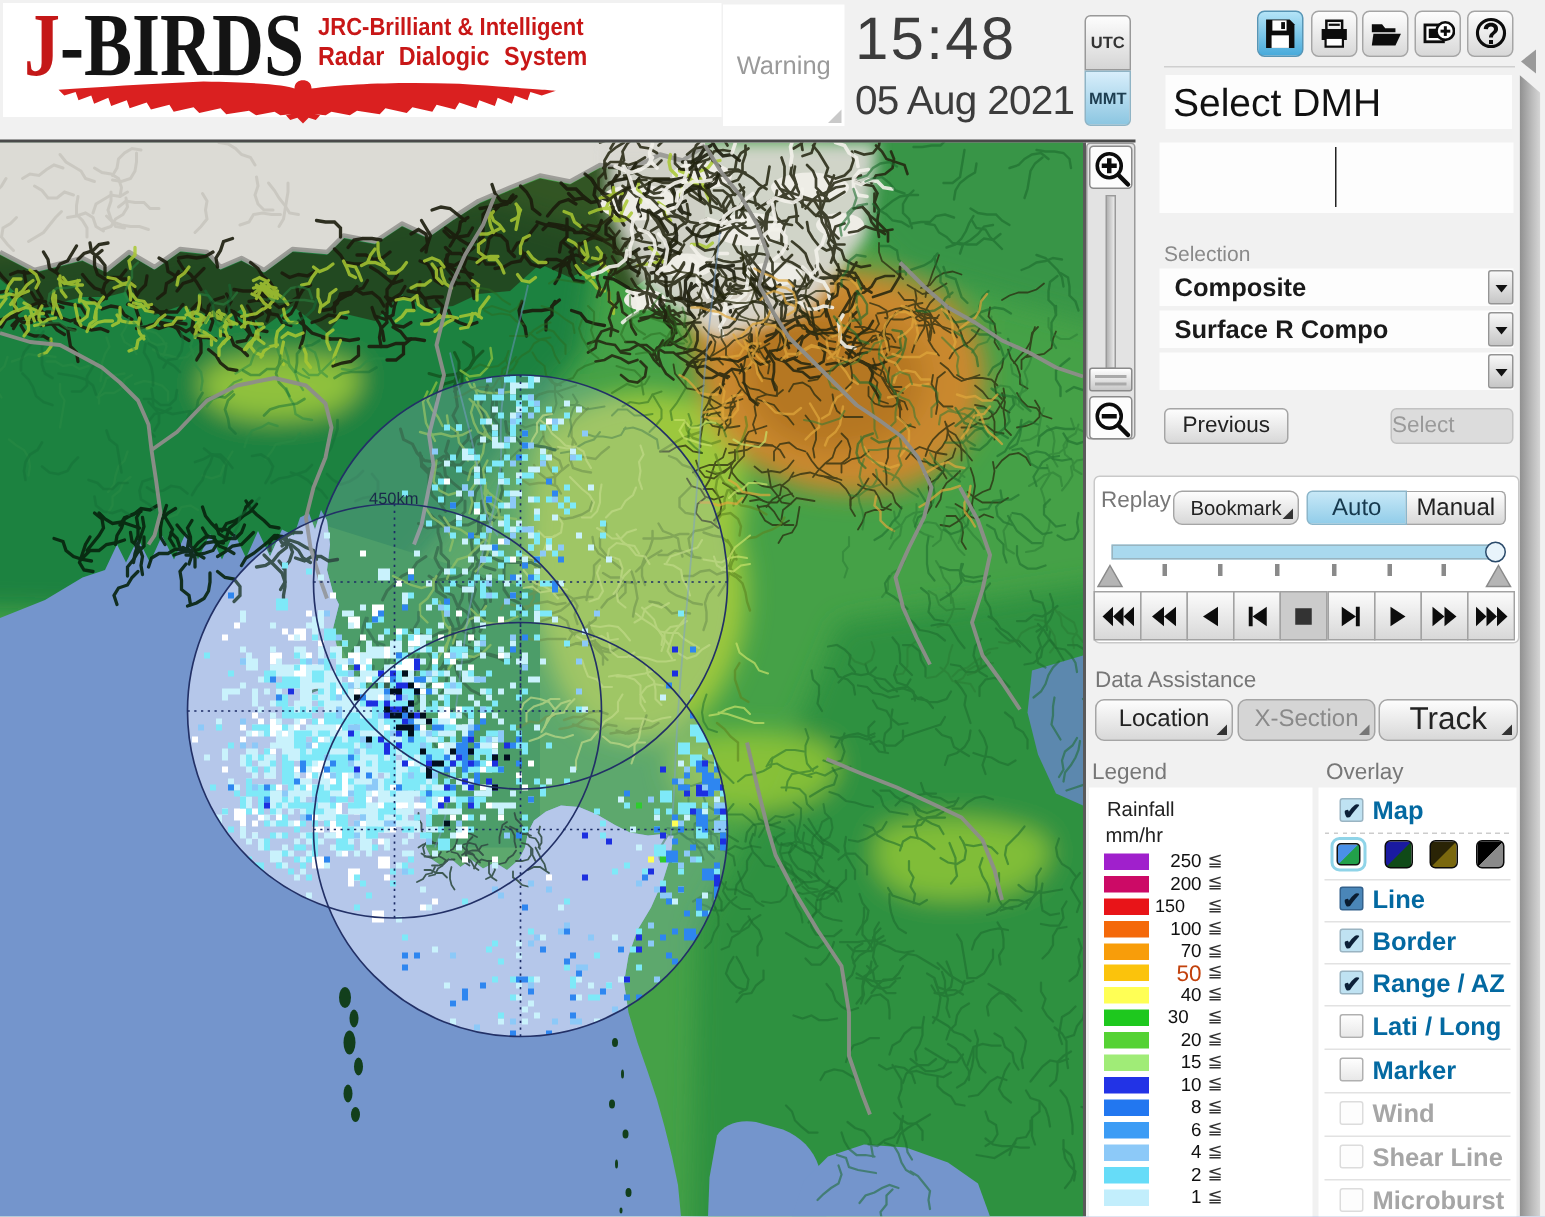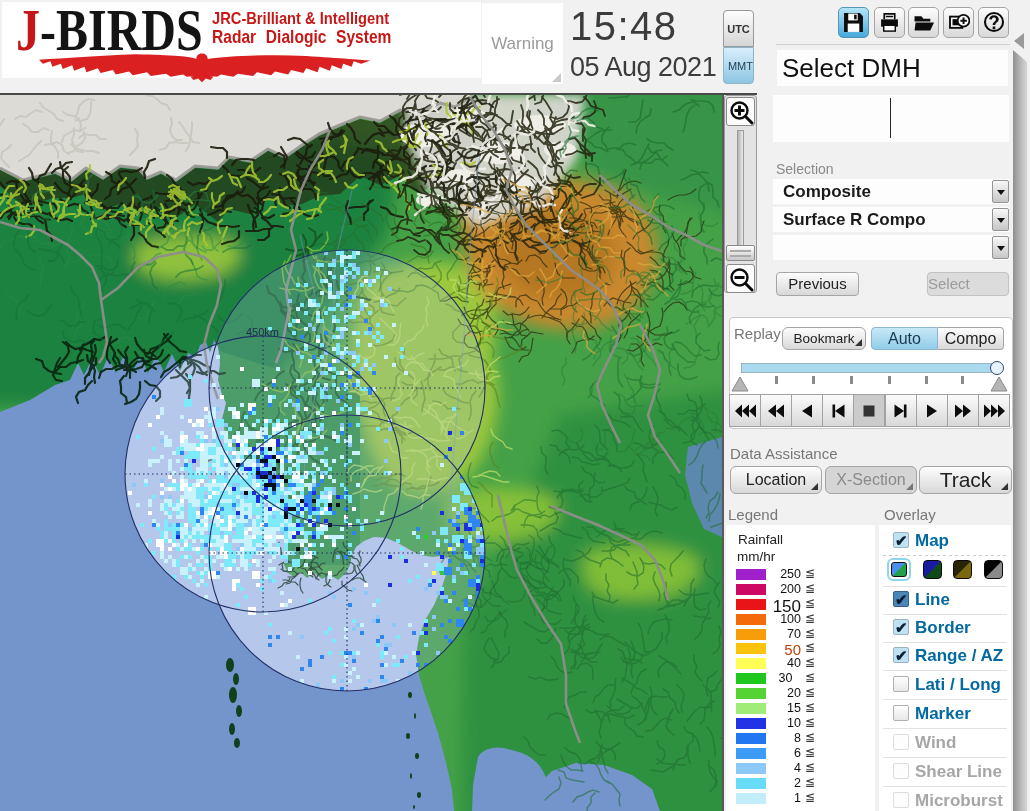--- a/index.html
+++ b/index.html
@@ -1715,21 +1715,21 @@
 <svg class="abs" style="left:24px;top:49px" width="356" height="36" viewBox="0 0 360 38">
     <path fill="#da2020" transform="translate(0,4) scale(1,0.82)" d="M174,8 C174,3 177,1 180,1 C183,1 186,3 186,8 C210,4 250,2 290,4 C325,7 352,9 358,10 L348,14 L340,11 L338,18 L329,14 L327,21 L317,16 L315,23 L304,18 L302,25 L290,20 L287,26 L274,22 L271,28 L257,24 L253,29 L238,25 L234,30 L218,27 L213,31 L200,28 L196,31 L188,30 L192,31 L189,35 L184,33 L180,38 L176,33 L171,35 L168,31 L172,30 L172,30 L164,31 L160,28 L147,31 L142,27 L126,30 L122,25 L107,29 L103,24 L89,28 L86,22 L73,26 L70,20 L58,25 L56,18 L45,23 L43,16 L33,21 L31,14 L22,18 L20,11 L12,14 L8,9 C35,7 70,4 110,2 C150,3 168,5 174,8 Z"></path>
   </svg>
 <div class="abs" style="left:482px;top:3px;width:81px;height:81px;background:#fff">
  <div style="position:absolute;left:0;right:0;top:31px;text-align:center;font-size:17px;color:#9a9a9a">Warning</div>
  <div style="position:absolute;right:2px;bottom:2px;width:0;height:0;border-left:9px solid transparent;border-bottom:9px solid #c9c9c9"></div>
 </div>
 <div class="abs" style="left:570px;top:4px;font-size:40px;letter-spacing:1.5px;color:#3c3c3c">15:48</div>
 <div class="abs" style="left:570px;top:52px;font-size:27px;letter-spacing:-0.5px;color:#3c3c3c">05 Aug 2021</div>
 <div class="abs" style="left:723px;top:10px;width:31px;height:37px;background:linear-gradient(#fdfdfd,#d5d5d5);border:1px solid #999;border-radius:4px 4px 0 0;text-align:center;font-size:11px;font-weight:bold;color:#333;line-height:36px">UTC</div>
-<div class="abs" style="left:723px;top:47px;width:31px;height:37px;background:linear-gradient(#d8eefb,#8cc6e1);border:1px solid #8fb4c5;border-radius:0 0 4px 4px;text-align:right;font-size:11px;font-weight:normal;color:#1d3d50;line-height:36px">MMT</div>
+<div class="abs" style="left:723px;top:47px;width:31px;height:37px;background:linear-gradient(#d8eefb,#8cc6e1);border:1px solid #8fb4c5;border-radius:0 0 4px 4px;text-align:center;font-size:11px;font-weight:bold;color:#1d3d50;line-height:36px">MMT</div>
 <div class="abs" style="left:838px;top:7px;width:31px;height:31px;background:linear-gradient(#b4e4f7,#47aadb);border:1px solid #5795b5;border-radius:5px;text-align:center;padding-top:4px"><svg width="21" height="21" viewBox="0 0 20 20">
       <path fill="#0c0c0c" d="M1,1 H16 L19,4 V19 H1 Z"></path>
       <rect x="5" y="1.5" width="9" height="6.5" fill="#fff"></rect>
       <rect x="10.6" y="2.6" width="2.4" height="4.4" fill="#0c0c0c"></rect>
       <rect x="4.5" y="11" width="11" height="8" fill="#fff"></rect>
     </svg></div>
 <div class="abs btn" style="left:874px;top:7px;width:31px;height:31px;border-radius:5px;padding-top:4px"><svg width="21" height="21" viewBox="0 0 20 20">
       <path fill="none" stroke="#0c0c0c" stroke-width="1.6" d="M5,7 V1.8 H15 V7"></path>
       <path fill="#0c0c0c" d="M2,7 H18 V14 H2 Z"></path>
       <rect x="4.5" y="12.6" width="11" height="5.6" fill="#fff" stroke="#0c0c0c" stroke-width="1.4"></rect>
@@ -1785,21 +1785,21 @@
 <div class="ddbtn" style="left:992px;top:208px"></div>
 <div class="abs" style="left:773px;top:235px;width:236px;height:25px;background:#fdfdfd"></div>
 <div class="ddbtn" style="left:992px;top:236px"></div>
 <div class="abs btn" style="left:776px;top:272px;width:83px;height:24px;font-size:15px;line-height:22px">Previous</div>
 <div class="abs" style="left:927px;top:272px;width:82px;height:24px;background:#dcdcdc;border:1px solid #c2c2c2;border-radius:4px;font-size:15px;line-height:22px;color:#9a9a9a;text-align:left">Select</div>
 
 <div class="abs" style="left:729px;top:317px;width:284px;height:112px;background:#fff;border:1px solid #c9c9c9;border-radius:4px"></div>
 <div class="abs" style="left:734px;top:325px;font-size:15px;color:#777">Replay</div>
 <div class="abs btn" style="left:782px;top:327px;width:84px;height:23px;font-size:13.5px;line-height:21px;border-radius:6px">Bookmark<span class="cornertri"></span></div>
 <div class="abs" style="left:871px;top:327px;width:67px;height:23px;background:linear-gradient(#c7e8f7,#92cde9);border:1px solid #8cb6ca;border-radius:4px 0 0 4px;font-size:16px;line-height:21px;color:#16394e;text-align:center">Auto</div>
-<div class="abs" style="left:938px;top:327px;width:66px;height:23px;background:linear-gradient(#fefefe,#d9d9d9);border:1px solid #a5a5a5;border-left:none;border-radius:0 4px 4px 0;font-size:16px;line-height:21px;color:#222;text-align:center">Compo</div>
+<div class="abs" style="left:938px;top:327px;width:66px;height:23px;background:linear-gradient(#fefefe,#d9d9d9);border:1px solid #a5a5a5;border-left:none;border-radius:0 4px 4px 0;font-size:16px;line-height:21px;color:#222;text-align:center">Manual</div>
 <div class="abs" style="left:741px;top:363px;width:259px;height:10px;background:#a9d9ee;border:1px solid #98b4c0"></div>
 <div class="abs" style="left:990px;top:361px;width:14px;height:14px;border:1.6px solid #2a4a6a;border-radius:50%;background:#e8f4fb"></div>
 <div class="abs" style="left:775px;top:376px;width:3px;height:8px;background:#8a8a8a"></div>
 <div class="abs" style="left:812px;top:376px;width:3px;height:8px;background:#8a8a8a"></div>
 <div class="abs" style="left:850px;top:376px;width:3px;height:8px;background:#8a8a8a"></div>
 <div class="abs" style="left:888px;top:376px;width:3px;height:8px;background:#8a8a8a"></div>
 <div class="abs" style="left:925px;top:376px;width:3px;height:8px;background:#8a8a8a"></div>
 <div class="abs" style="left:961px;top:376px;width:3px;height:8px;background:#8a8a8a"></div>
 <svg class="abs" style="left:731px;top:376px" width="20" height="16">
     <polygon points="9,1 17,15 1,15" fill="#b5b5b5" stroke="#8a8a8a" stroke-width="1"></polygon>
@@ -1852,21 +1852,21 @@
 <div class="abs" style="left:726px;top:525px;width:149px;height:286px;background:#fff"></div>
 <div class="abs" style="left:738px;top:532px;font-size:13.5px;color:#222">Rainfall</div>
 <div class="abs" style="left:737px;top:549px;font-size:13.5px;color:#222">mm/hr</div>
 <div class="abs" style="left:736px;top:569px;width:30px;height:11px;background:#a020cc"></div>
 <div class="abs" style="left:770px;top:567px;width:31px;text-align:right;font-size:12.5px;color:#111">250</div>
 <div class="abs" style="left:805px;top:566px;font-size:12px;color:#333">≦</div>
 <div class="abs" style="left:736px;top:584px;width:30px;height:11px;background:#cc0a66"></div>
 <div class="abs" style="left:770px;top:582px;width:31px;text-align:right;font-size:12.5px;color:#111">200</div>
 <div class="abs" style="left:805px;top:581px;font-size:12px;color:#333">≦</div>
 <div class="abs" style="left:736px;top:599px;width:30px;height:11px;background:#e81418"></div>
-<div class="abs" style="left:770px;top:597px;width:31px;text-align:right;font-size:17px;color:#111">150</div>
+<div class="abs" style="left:770px;top:597px;width:31px;text-align:left;font-size:12px;color:#111">150</div>
 <div class="abs" style="left:805px;top:596px;font-size:12px;color:#333">≦</div>
 <div class="abs" style="left:736px;top:614px;width:30px;height:11px;background:#f4690a"></div>
 <div class="abs" style="left:770px;top:612px;width:31px;text-align:right;font-size:12.5px;color:#111">100</div>
 <div class="abs" style="left:805px;top:611px;font-size:12px;color:#333">≦</div>
 <div class="abs" style="left:736px;top:629px;width:30px;height:11px;background:#f89d0a"></div>
 <div class="abs" style="left:770px;top:627px;width:31px;text-align:right;font-size:12.5px;color:#111">70</div>
 <div class="abs" style="left:805px;top:626px;font-size:12px;color:#333">≦</div>
 <div class="abs" style="left:736px;top:643px;width:30px;height:11px;background:#fbc30c"></div>
 <div class="abs" style="left:770px;top:641px;width:31px;text-align:right;font-size:15px;color:#c2410c">50</div>
 <div class="abs" style="left:805px;top:640px;font-size:12px;color:#333">≦</div>

